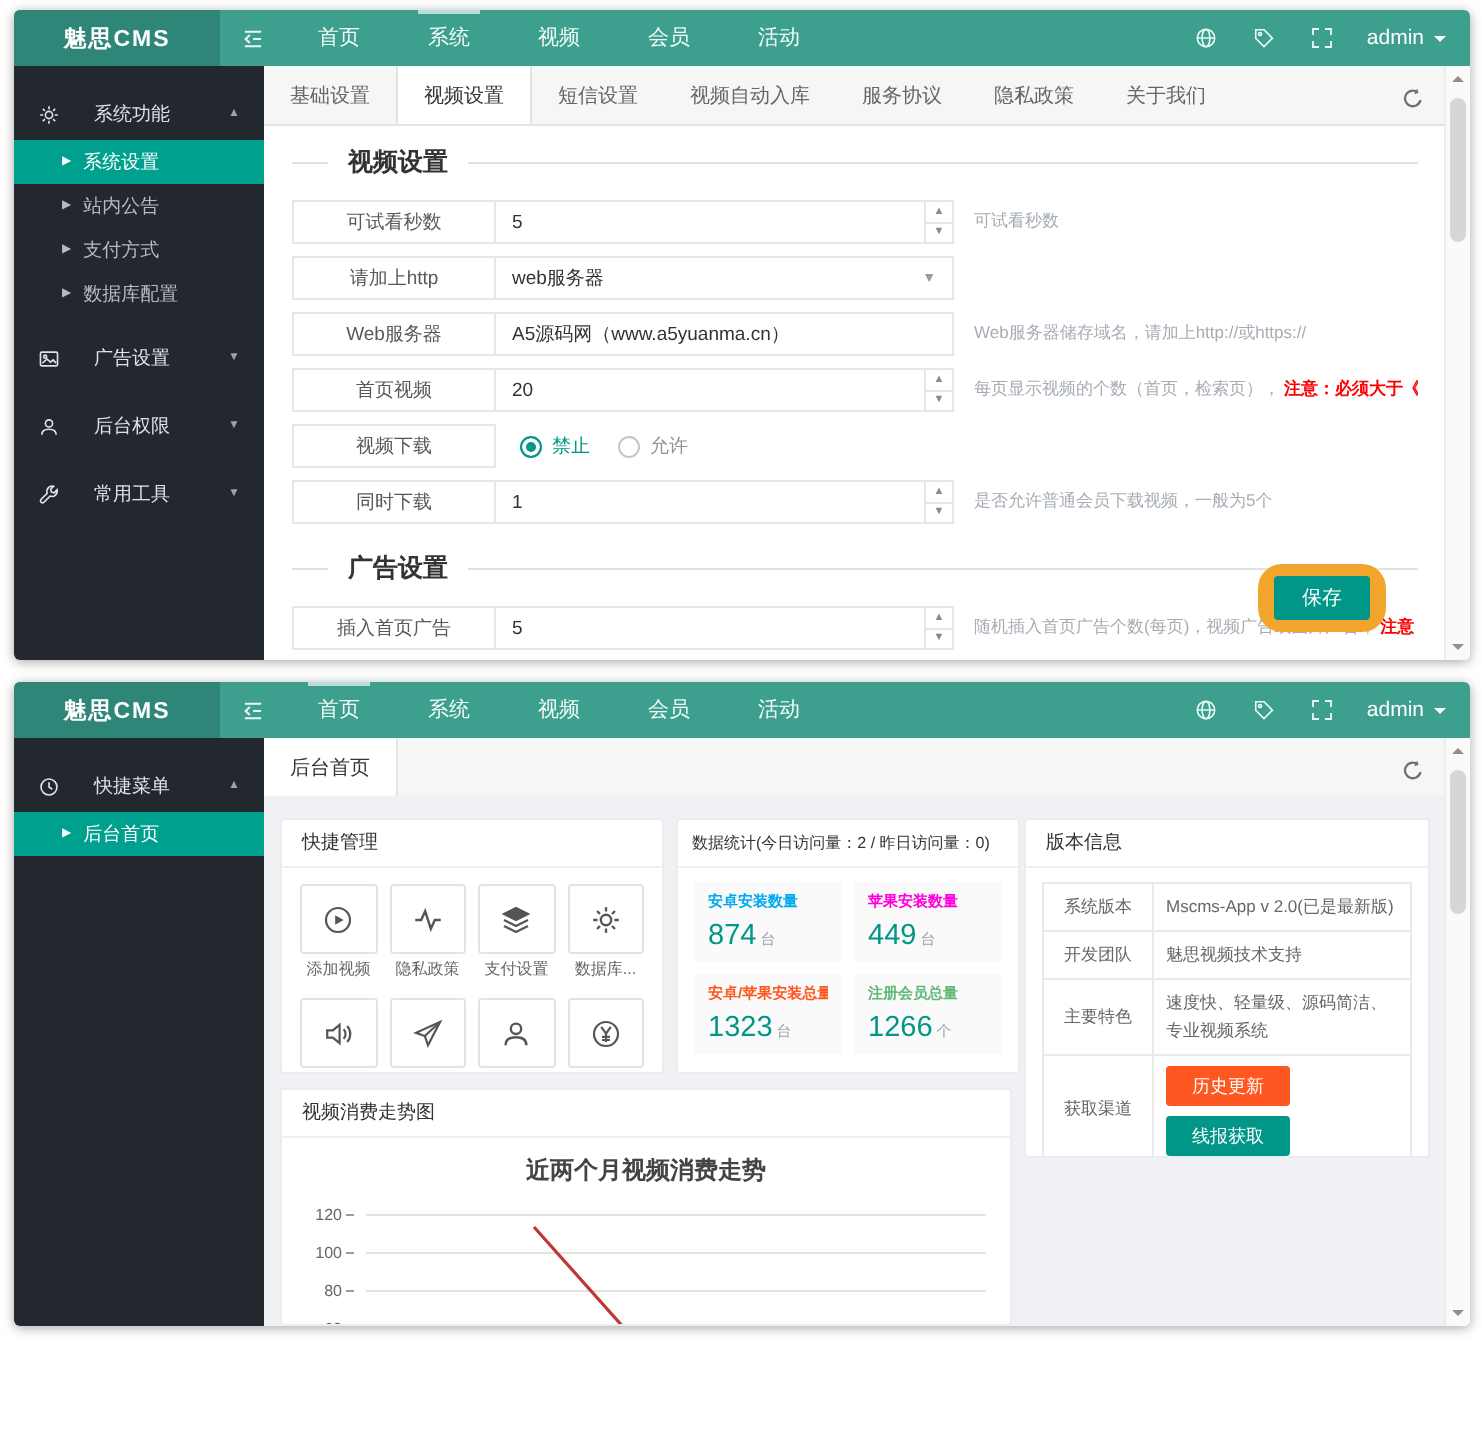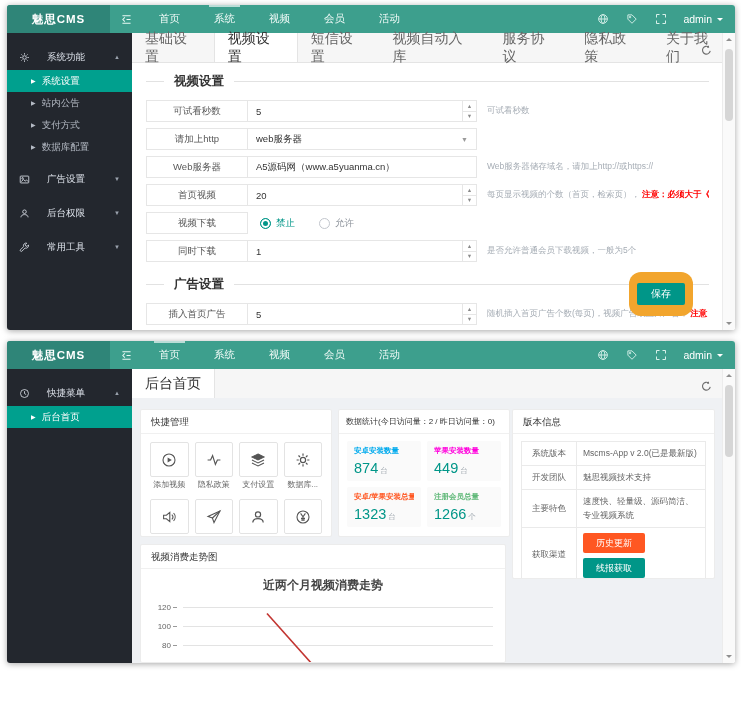--- a/index.html
+++ b/index.html
@@ -32,21 +32,21 @@
   .sidenav{width:125px;background:#23272e;flex-shrink:0;padding-top:8px;overflow:hidden;}
   .nav-group{height:26px;margin-top:3px;display:flex;align-items:center;padding:0 12px;color:#dde2ea;font-size:9.5px;gap:17px;}
   .grp-caret{margin-left:auto;font-size:6px;color:#9aa2ad;}
   .nav-child{height:22px;display:flex;align-items:center;padding-left:24px;color:#b4bac4;font-size:9.5px;gap:6px;}
   .nav-child .tri{font-size:6px;position:relative;top:-1px;}
   .nav-child.active{background:#00a08e;color:#fff;}
 
   
   .main{flex:1;position:relative;background:#fff;min-width:0;}
   .tabbar{height:29px;background:#f6f6f6;border-bottom:1px solid #e4e4e4;display:flex;align-items:stretch;}
-  .tab{padding:0 13px;display:flex;align-items:center;font-size:14px;color:#666;}
+  .tab{padding:0 13px;display:flex;align-items:center;font-size:10px;color:#666;}
   .tab.active{background:#fff;color:#333;border-left:1px solid #e4e4e4;border-right:1px solid #e4e4e4;}
   .refresh{position:absolute;top:8px;right:22px;color:#6e6e6e;}
 
   .vscroll{position:absolute;top:0;right:0;bottom:0;width:12px;background:#fafafa;border-left:1px solid #ececec;}
   .arr{position:absolute;left:0;right:0;margin:auto;width:0;height:0;border:3.5px solid transparent;}
   .arr-up{top:5px;border-bottom-color:#8f8f8f;border-top-width:0;}
   .arr-dn{bottom:5px;border-top-color:#8f8f8f;border-bottom-width:0;}
   .thumb{position:absolute;left:2px;right:2px;top:16px;height:72px;background:#d6d6d6;border-radius:4px;}
 
   
@@ -57,30 +57,30 @@
   .legend .l2{flex:1;border-top:1px solid #e2e2e2;}
   .frow{display:flex;margin-bottom:6px;height:22px;}
   .flabel{width:100px;border:1px solid #e6e6e6;display:flex;align-items:center;justify-content:center;
     font-size:9.5px;color:#595959;flex-shrink:0;background:#fff;}
   .finput{width:212px;border:1px solid #e6e6e6;border-left:none;display:flex;align-items:center;
     padding:0 8px;font-size:9.5px;color:#333;position:relative;flex-shrink:0;background:#fff;}
   .stepper{position:absolute;right:0;top:0;bottom:0;width:13px;border-left:1px solid #e6e6e6;display:flex;flex-direction:column;}
   .stepper span{flex:1;display:flex;align-items:center;justify-content:center;font-size:5.5px;color:#8a8a8a;}
   .stepper span:first-child{border-bottom:1px solid #e6e6e6;}
   .sel-caret{position:absolute;right:8px;font-size:7px;color:#9a9a9a;}
-  .fradios{display:flex;align-items:center;gap:24px;padding-left:12px;font-size:9.5px;height:22px;}
+  .fradios{display:flex;align-items:center;gap:14px;padding-left:12px;font-size:9.5px;height:22px;}
   .radio{display:flex;align-items:center;gap:5px;}
   .rdot{width:11px;height:11px;border-radius:50%;box-sizing:border-box;}
   .radio.sel{color:#009688;}
   .radio.sel .rdot{background:#009688;border:1px solid #009688;box-shadow:inset 0 0 0 2px #fff;}
   .radio.unsel{color:#8d939b;}
   .radio.unsel .rdot{border:1px solid #c2c6cd;background:#fff;}
   .fhint{margin-left:10px;font-size:8.5px;color:#a6adb5;display:flex;align-items:center;white-space:nowrap;overflow:hidden;}
   .fhint .red{color:#ff0000;font-weight:bold;margin-left:2px;}
-  .save-blob{position:absolute;right:30px;bottom:14px;width:64px;height:44px;background:#f2a52d;border-radius:12px;
+  .save-blob{position:absolute;right:30px;bottom:14px;width:64px;height:34px;background:#f2a52d;border-radius:12px;
     display:flex;align-items:center;justify-content:center;}
   .save-btn{width:48px;height:22px;background:#009688;color:#fff;font-size:10px;border:none;border-radius:2px;}
 
   
   .dash{position:absolute;top:29px;left:0;right:12px;bottom:0;background:#eff1f4;
     padding:11px 8px 0;display:flex;gap:6px;overflow:hidden;}
   .dash-left{width:366px;display:flex;flex-direction:column;gap:7px;flex-shrink:0;}
   .dash-left-top{display:flex;gap:6px;height:128px;}
   .panel{background:#fff;border:1px solid #ececec;border-radius:2px;overflow:hidden;}
   .panel-h{height:23px;line-height:23px;padding:0 10px;font-size:9.5px;color:#333;

